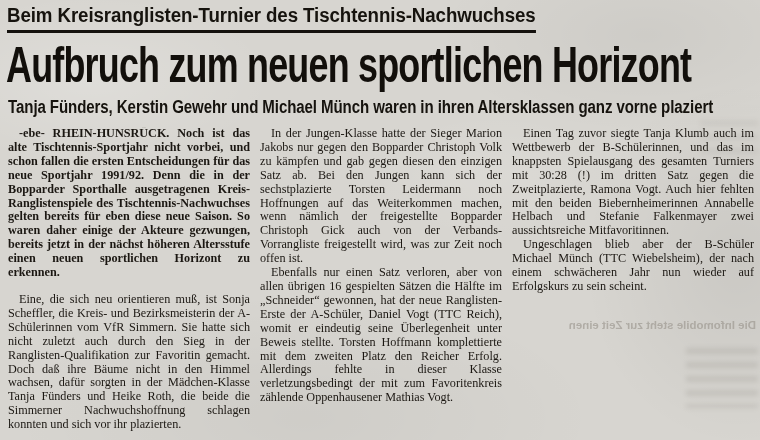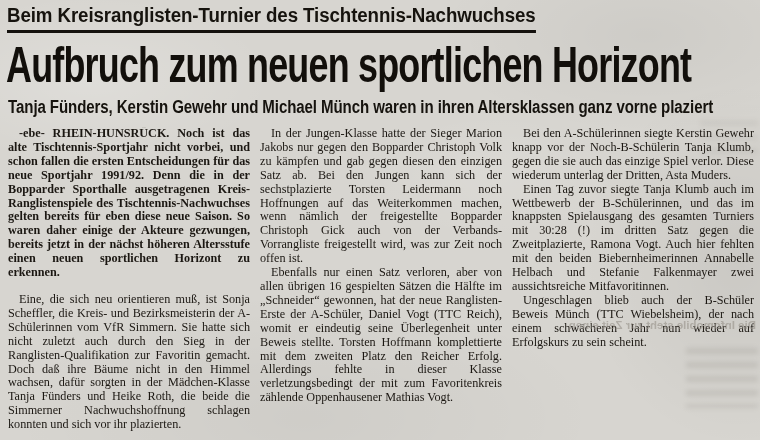--- a/index.html
+++ b/index.html
@@ -144,22 +144,21 @@
 <div class="columns">
   <div class="col">
     <p class="bold">-ebe- RHEIN-HUNSRÜCK. Noch ist das alte Tischtennis-Sportjahr nicht vorbei, und schon fallen die ersten Entscheidungen für das neue Sportjahr 1991/92. Denn die in der Bopparder Sporthalle ausgetragenen Kreis-Ranglistenspiele des Tischtennis-Nachwuchses gelten bereits für eben diese neue Saison. So waren daher einige der Akteure gezwungen, bereits jetzt in der nächst höheren Altersstufe einen neuen sportlichen Horizont zu erkennen.</p>
     <p class="gap-top">Eine, die sich neu orientieren muß, ist Sonja Scheffler, die Kreis- und Bezirksmeisterin der A-Schülerinnen vom VfR Simmern. Sie hatte sich nicht zuletzt auch durch den Sieg in der Ranglisten-Qualifikation zur Favoritin gemacht. Doch daß ihre Bäume nicht in den Himmel wachsen, dafür sorgten in der Mädchen-Klasse Tanja Fünders und Heike Roth, die beide die Simmerner Nachwuchshoffnung schlagen konnten und sich vor ihr plazierten.</p>
   </div>
   <div class="col">
     <p>In der Jungen-Klasse hatte der Sieger Marion Jakobs nur gegen den Bopparder Christoph Volk zu kämpfen und gab gegen diesen den einzigen Satz ab. Bei den Jungen kann sich der sechstplazierte Torsten Leidermann noch Hoffnungen auf das Weiterkommen machen, wenn nämlich der freigestellte Bopparder Christoph Gick auch von der Verbands-Vorrangliste freigestellt wird, was zur Zeit noch offen ist.</p>
     <p>Ebenfalls nur einen Satz verloren, aber von allen übrigen 16 gespielten Sätzen die Hälfte im „Schneider“ gewonnen, hat der neue Ranglisten-Erste der A-Schüler, Daniel Vogt (TTC Reich), womit er eindeutig seine Überlegenheit unter Beweis stellte. Torsten Hoffmann komplettierte mit dem zweiten Platz den Reicher Erfolg. Allerdings fehlte in dieser Klasse verletzungsbedingt der mit zum Favoritenkreis zählende Oppenhausener Mathias Vogt.</p>
   </div>
   <div class="col">
-    <p>Bei den A-Schülerinnen siegte Kerstin Gewehr knapp vor der Noch-B-Schülerin Tanja Klumb, gegen die sie auch das einzige Spiel verlor. Diese wiederum unterlag der Dritten, Asta Muders.</p>
     <p>Einen Tag zuvor siegte Tanja Klumb auch im Wettbewerb der B-Schülerinnen, und das im knappsten Spielausgang des gesamten Turniers mit 30:28 (!) im dritten Satz gegen die Zweitplazierte, Ramona Vogt. Auch hier fehlten mit den beiden Biebernheimerinnen Annabelle Helbach und Stefanie Falkenmayer zwei aussichtsreiche Mitfavoritinnen.</p>
-    <p>Ungeschlagen blieb auch der B-Schüler Beweis Münch (TTC Wiebelsheim), der nach einem schwächeren Jahr nun wieder auf Erfolgskurs zu sein scheint.</p>
+    <p>Ungeschlagen blieb aber der B-Schüler Michael Münch (TTC Wiebelsheim), der nach einem schwächeren Jahr nun wieder auf Erfolgskurs zu sein scheint.</p>
   </div>
 </div>
 
 <div class="showthrough">Die Infomobile steht zur Zeit einen</div>
 
 <div class="smudge smudge-a"></div>
 <div class="smudge smudge-b"></div>
 
 </body></html>

